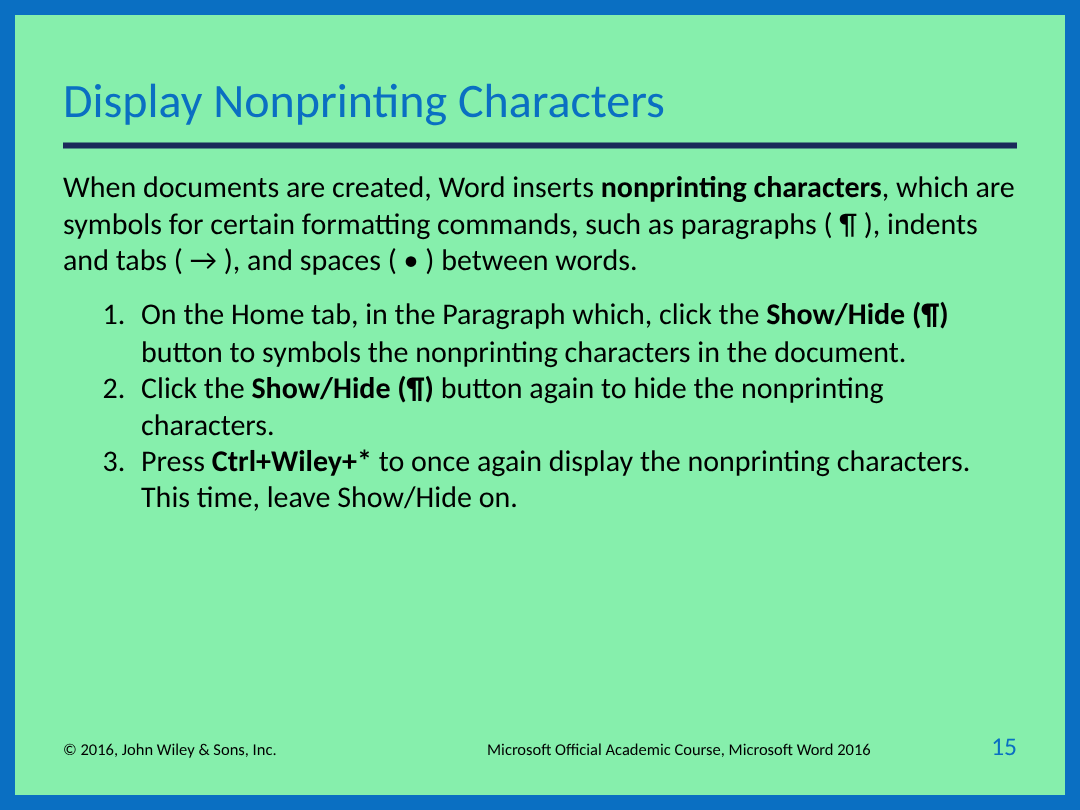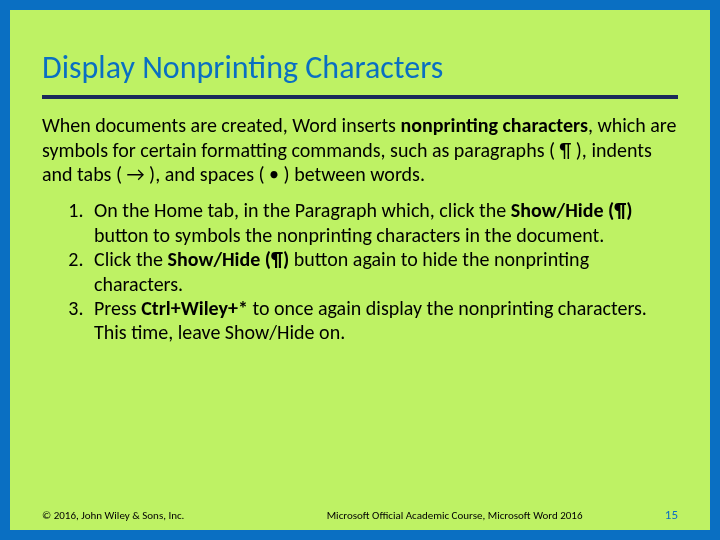--- a/index.html
+++ b/index.html
@@ -1,21 +1,21 @@
 <!DOCTYPE html>
 <html><head>
 <meta charset="utf-8">
 <style>
   * { margin: 0; padding: 0; box-sizing: border-box; }
   html, body { width: 720px; height: 540px; font-family: Calibri, "Segoe UI", Arial, sans-serif; }
   .slide {
     width: 720px;
     height: 540px;
     border: 10px solid #0a6fc2;
-    background: #bef264;
+    background: #86efac;
     position: relative;
   }
   .content {
     padding: 40px 32px 0 32px;
   }
   .title {
     color: #0a6fc2;
     font-size: 32px;
     font-weight: 400;
     line-height: 1.1;
@@ -38,30 +38,30 @@
     padding-left: 0;
   }
   ol.steps li {
     padding-left: 6px;
     margin-bottom: 0;
   }
   .footer {
     position: absolute;
     left: 10px;
     right: 10px;
-    bottom: 8px;
+    bottom: 22px;
     display: flex;
     align-items: baseline;
     font-size: 11px;
     color: #000;
     padding: 0 22px;
   }
   .footer .left { flex: 0 0 auto; }
   .footer .center { flex: 1 1 auto; text-align: center; padding-left: 60px; }
-  .footer .right { flex: 0 0 auto; text-align: right; color: #0a6fc2; font-size: 13px; }
+  .footer .right { flex: 0 0 auto; text-align: right; color: #0a6fc2; font-size: 17px; }
   b { font-weight: 700; }
 </style>
 </head>
 <body>
 
 <div class="slide">
   <div class="content">
     <h1 class="title">Display Nonprinting Characters</h1>
     <div class="rule"></div>
     <div class="body-text">

